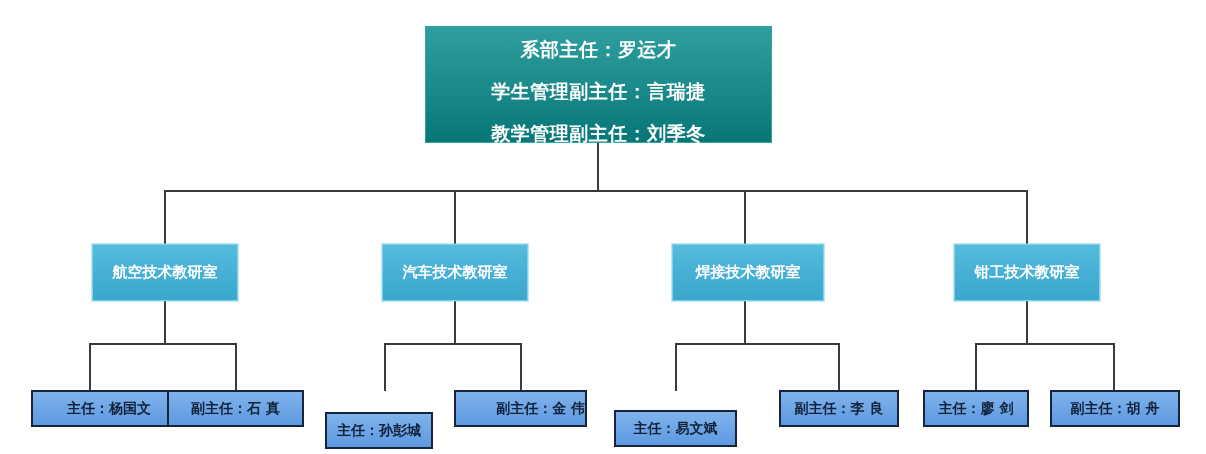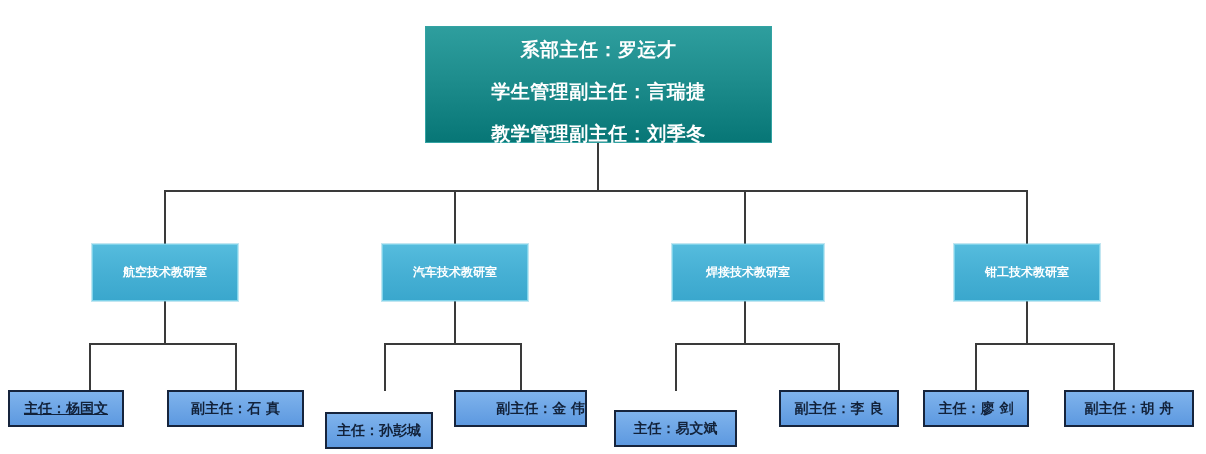--- a/index.html
+++ b/index.html
@@ -48,21 +48,21 @@
     display: block;
     white-space: nowrap;
     margin-top: 12px;
   }
 
   
   .node-dept {
     background: linear-gradient(180deg, #55bcdd 0%, #49b2d6 40%, #3aa7cd 100%);
     color: #ffffff;
     font-weight: bold;
-    font-size: 12px;
+    font-size: 15px;
     border: 1px solid #7fd3ea;
     box-shadow: 0 0 0 1px rgba(120,200,225,0.45);
   }
 
   
   .node-person {
     background: linear-gradient(180deg, #7fb3ec 0%, #6ea6e6 50%, #5d99e0 100%);
     color: #12223a;
     font-weight: bold;
     font-size: 14px;
@@ -128,21 +128,21 @@
   </div>
 
   <div class="node node-dept" style="left:672px; top:244px; width:152px; height:57px;">
     <span>焊接技术教研室</span>
   </div>
 
   <div class="node node-dept" style="left:954px; top:244px; width:146px; height:57px;">
     <span>钳工技术教研室</span>
   </div>
 
-  <div class="node node-person" style="left:8px; top:390px; width:116px; height:37px;text-decoration:underline;">
+  <div class="node node-person" style="left:31px; top:390px; width:156px; height:37px;">
     <span>主任：杨国文</span>
   </div>
   <div class="node node-person" style="left:167px; top:390px; width:137px; height:37px;">
     <span>副主任：石 真</span>
   </div>
 
   <div class="node node-person" style="left:325px; top:412px; width:108px; height:37px;">
     <span>主任：孙彭城</span>
   </div>
   <div class="node node-person" style="left:454px; top:390px; width:133px; height:37px;justify-content:flex-end;">
@@ -152,17 +152,17 @@
   <div class="node node-person" style="left:614px; top:390px; width:123px; height:37px;margin-top:20px;">
     <span>主任：易文斌</span>
   </div>
   <div class="node node-person" style="left:779px; top:390px; width:120px; height:37px;">
     <span>副主任：李 良</span>
   </div>
 
   <div class="node node-person" style="left:923px; top:390px; width:106px; height:37px;">
     <span>主任：廖 剑</span>
   </div>
-  <div class="node node-person" style="left:1050px; top:390px; width:130px; height:37px;margin-left:14px;">
+  <div class="node node-person" style="left:1050px; top:390px; width:130px; height:37px;">
     <span>副主任：胡 舟</span>
   </div>
 
 </div>
 
 </body></html>

